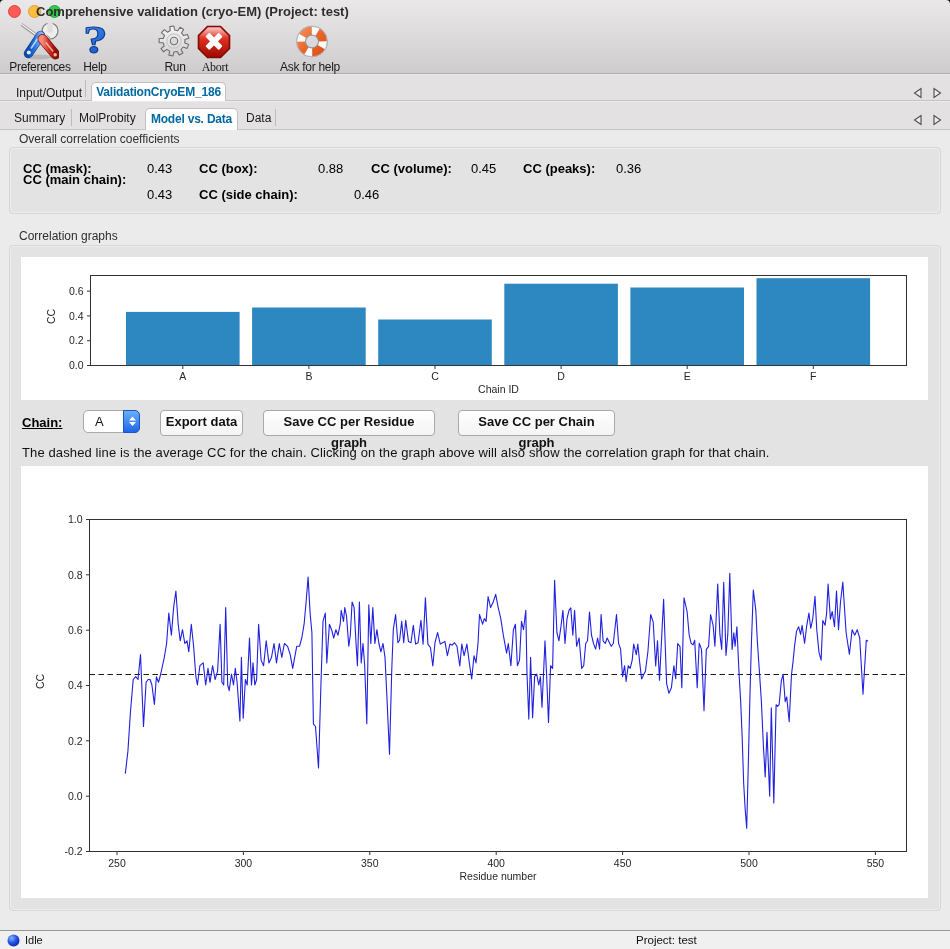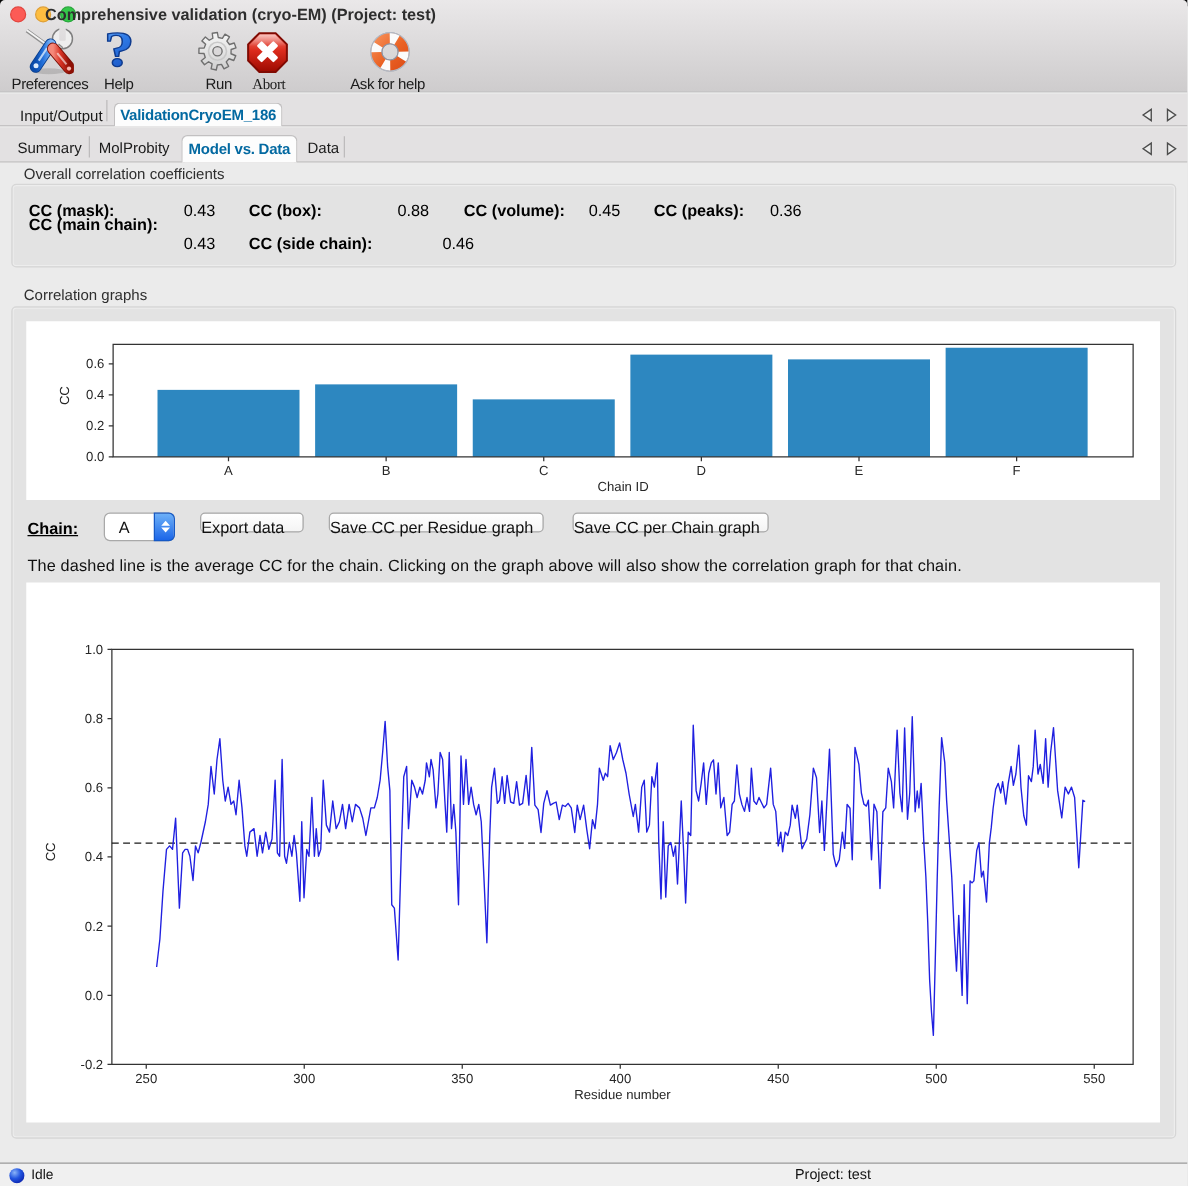--- a/index.html
+++ b/index.html
@@ -23,22 +23,22 @@
   border-radius:5px 5px 0 0; font-size:12px; letter-spacing:-0.2px; font-weight:bold; color:#0369a1; text-align:center; }
 .vsep { position:absolute; width:1px; background:#bdbbbc; }
 
 .gbox { position:absolute; left:9px; width:932px; background:#e3e3e3;
   border:1px solid #d6d6d6; border-radius:4px; box-shadow:inset 0 0 0 1px rgba(255,255,255,0.35); }
 .glabel { position:absolute; left:19px; font-size:12px; color:#2e2e2e; }
 .cclabel { position:absolute; font-size:13px; font-weight:bold; color:#000; white-space:nowrap; }
 .ccval { position:absolute; font-size:13px; color:#000; }
 .panel { position:absolute; left:21px; width:907px; background:#ffffff; }
 
-.btn { position:absolute; top:410px; height:16px; background:linear-gradient(#ffffff,#f4f4f4);
-  border:1px solid #a9a9a9; border-radius:4px; font-size:13px; color:#111; line-height:21px; }
+.btn { position:absolute; top:410px; height:26px; background:linear-gradient(#ffffff,#f4f4f4);
+  border:1px solid #a9a9a9; border-radius:4px; font-size:13px; color:#111; text-align:center; line-height:21px;font-weight:bold; }
 #expl { position:absolute; left:22px; top:445px; font-size:13px; letter-spacing:0.12px; color:#111; }
 
 #statusbar { position:absolute; left:0; top:930px; width:950px; height:19px; background:#f0f0f0; border-top:1px solid #999; }
 </style></head>
 <body>
 <div id="page">
   <div id="corners"></div>
   <div id="header">
     <div class="tl" style="left:8px;  background:#fc5b56; border:1px solid #e2463f;"></div>
     <div class="tl" style="left:28px; background:#fdbd40; border:1px solid #dfa038;"></div>

